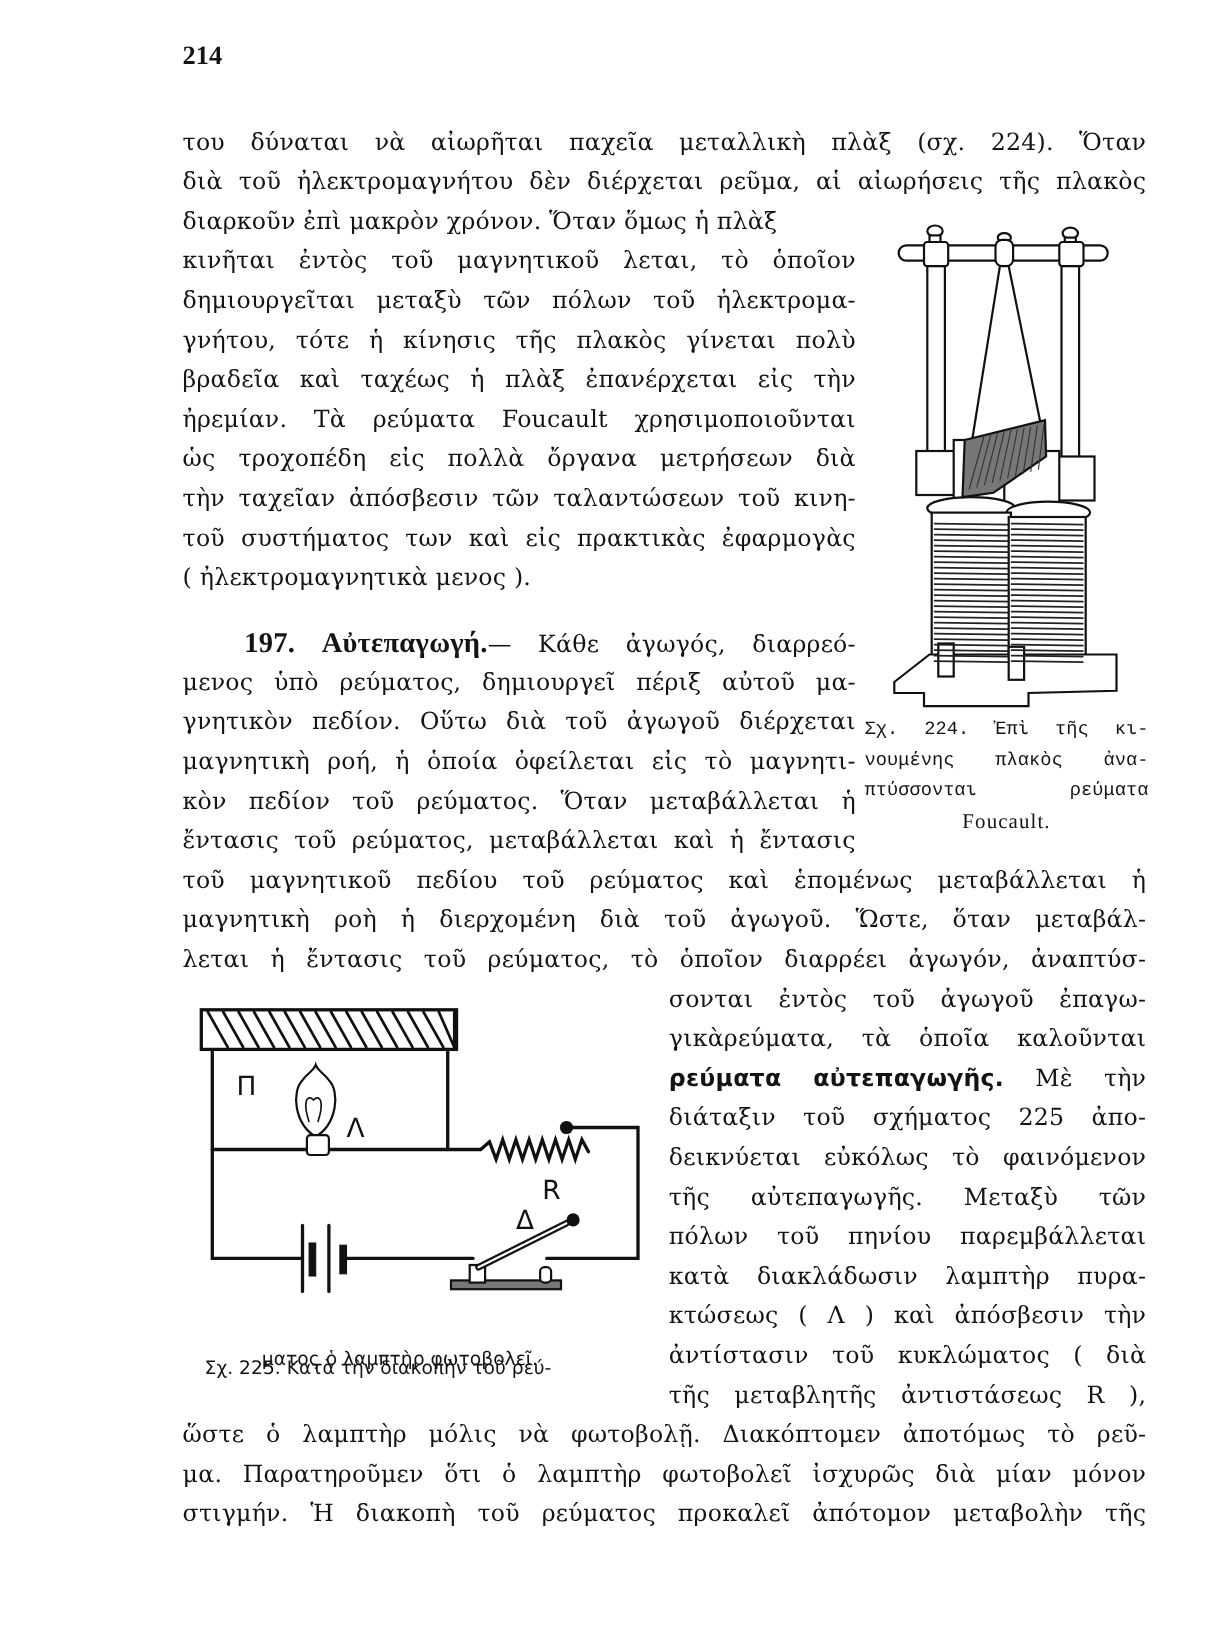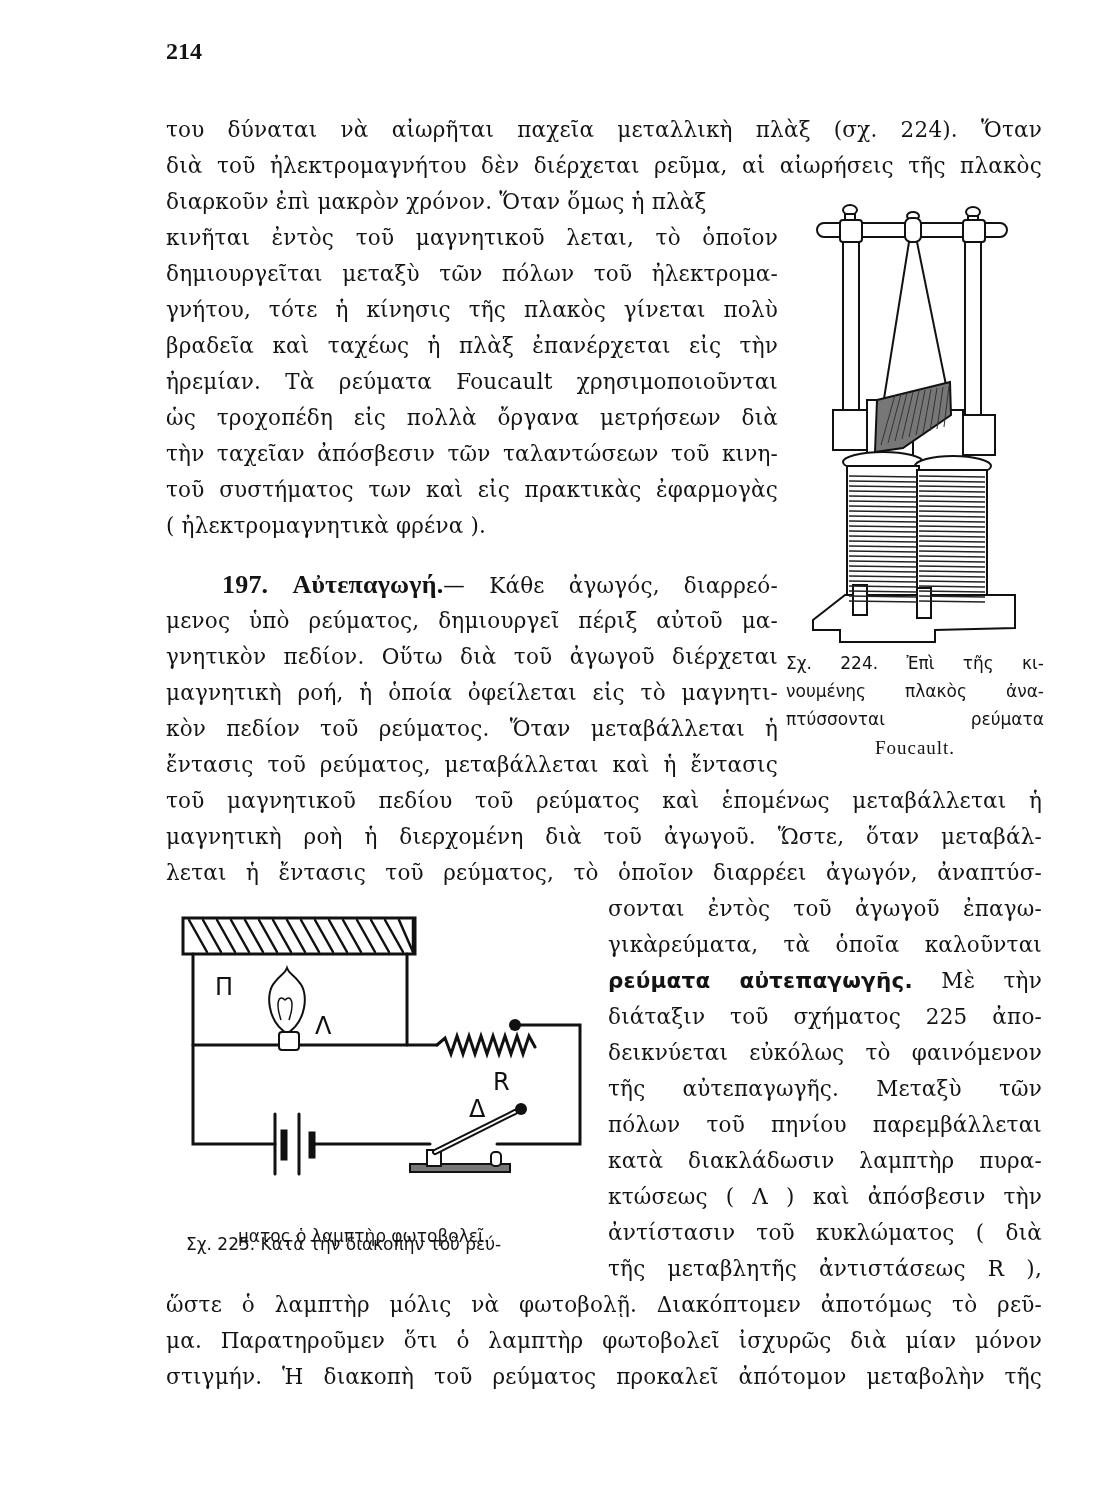--- a/index.html
+++ b/index.html
@@ -19,21 +19,21 @@
   .full { left: 166px; width: 876px; text-align: justify; text-align-last: justify; }
   .left-col { left: 166px; width: 612px; text-align: justify; text-align-last: justify; }
   .right-col { left: 608px; width: 434px; text-align: justify; text-align-last: justify; }
   .last { text-align-last: left; }
   .heading-num { font-weight: bold; font-family: "Liberation Serif", serif; font-size: 26px; }
   .bold { font-weight: bold; }
   .caption {
     position: absolute; font-family: "DejaVu Sans", sans-serif; font-size: 17px; line-height: 27px;
     white-space: nowrap;
   }
-  .caption.right { left: 786px; width: 258px; text-align: justify; text-align-last: justify; }
+  .caption.right { left: 786px; width: 258px; text-align: justify; text-align-last: justify; font-family: Liberation Mono, monospace; }
   .caption.center { text-align: left; text-align-last: center; }
   .caption-name { font-family: "Liberation Serif", serif; font-size: 19px; letter-spacing: 1px; }
   .figure { position: absolute; }
   svg { display: block; }
 </style>
 </head>
 <body>
 
 <div class="page-number">214</div>
 
@@ -42,21 +42,21 @@
   <div class="line full" style="top:148px">διὰ τοῦ ἠλεκτρομαγνήτου δὲν διέρχεται ρεῦμα, αἱ αἰωρήσεις τῆς πλακὸς</div>
   <div class="line left-col last" style="top:184px">διαρκοῦν ἐπὶ μακρὸν χρόνον. Ὅταν ὅμως ἡ πλὰξ</div>
   <div class="line left-col" style="top:220px">κινῆται ἐντὸς τοῦ μαγνητικοῦ λεται, τὸ ὁποῖον</div>
   <div class="line left-col" style="top:256px">δημιουργεῖται μεταξὺ τῶν πόλων τοῦ ἠλεκτρομα-</div>
   <div class="line left-col" style="top:292px">γνήτου, τότε ἡ κίνησις τῆς πλακὸς γίνεται πολὺ</div>
   <div class="line left-col" style="top:328px">βραδεῖα καὶ ταχέως ἡ πλὰξ ἐπανέρχεται εἰς τὴν</div>
   <div class="line left-col" style="top:364px">ἠρεμίαν. Τὰ ρεύματα Foucault χρησιμοποιοῦνται</div>
   <div class="line left-col" style="top:400px">ὡς τροχοπέδη εἰς πολλὰ ὄργανα μετρήσεων διὰ</div>
   <div class="line left-col" style="top:436px">τὴν ταχεῖαν ἀπόσβεσιν τῶν ταλαντώσεων τοῦ κινη-</div>
   <div class="line left-col" style="top:472px">τοῦ συστήματος των καὶ εἰς πρακτικὰς ἐφαρμογὰς</div>
-  <div class="line left-col last" style="top:508px">( ἠλεκτρομαγνητικὰ φρένα ).</div>
+  <div class="line left-col last" style="top:508px">( ἠλεκτρομαγνητικὰ μενος ).</div>
 </div>
 
 <div class="figure" style="left:805px; top:190px;">
   <svg width="240" height="455" viewBox="0 0 240 455">
     <g fill="#fff" stroke="#111" stroke-width="2">
 
       <rect x="12" y="33" width="190" height="14" rx="7"></rect>
 
       <ellipse cx="45" cy="20" rx="7" ry="5"></ellipse>
       <rect x="40" y="24" width="10" height="10"></rect>

